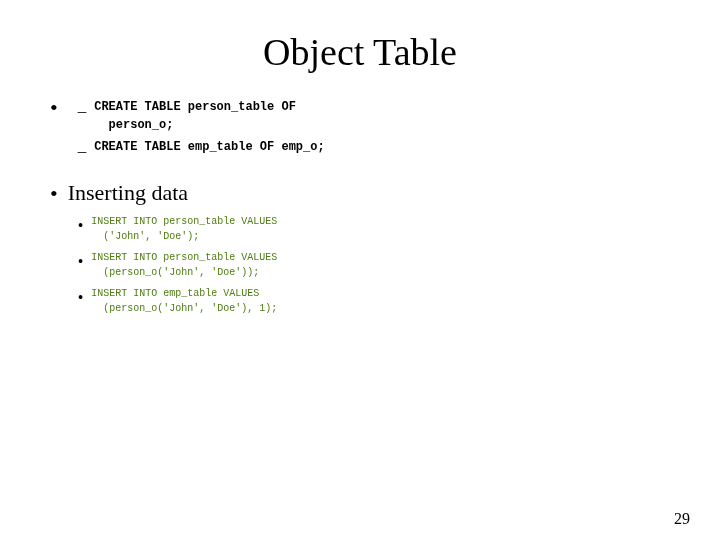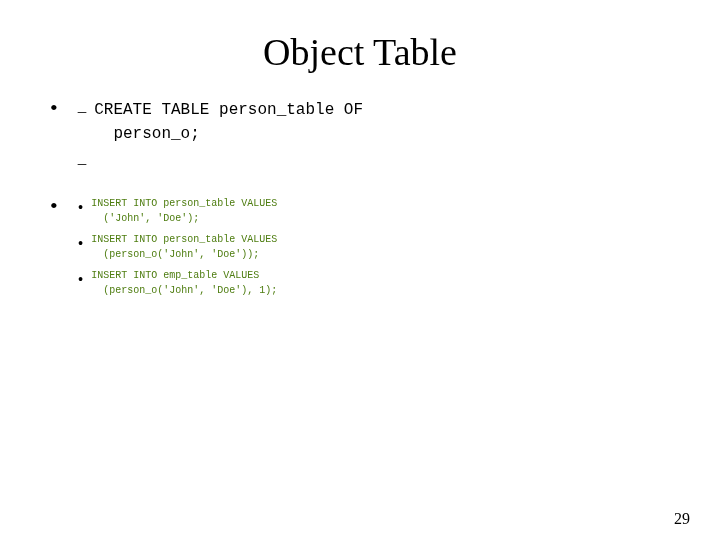--- a/index.html
+++ b/index.html
@@ -75,23 +75,24 @@
 
     .sub-dash {
       font-size: 17px;
       line-height: 1.5;
       flex-shrink: 0;
       font-family: 'Times New Roman', Times, serif;
     }
 
     .code-text {
       font-family: 'Courier New', Courier, monospace;
-      font-size: 16px;
+      font-size: 12px;
       line-height: 1.5;
       color: #000000;
+      font-weight: bold;
     }
 
     .nested-bullets {
       margin-top: 6px;
       margin-left: 10px;
       display: flex;
       flex-direction: column;
       gap: 6px;
     }
 
@@ -134,28 +135,30 @@
     <div class="bullet-item">
       <span class="bullet-dot">•</span>
       <div>
         <div class="sub-items">
           <div class="sub-item">
             <span class="sub-dash">–</span>
             <span class="code-text">CREATE TABLE person_table OF<br>&nbsp;&nbsp;person_o;</span>
           </div>
           <div class="sub-item">
             <span class="sub-dash">–</span>
+            <span class="code-text">CREATE TABLE emp_table OF emp_o;</span>
           </div>
         </div>
       </div>
     </div>
 
     <div class="bullet-item">
       <span class="bullet-dot">•</span>
       <div>
+        <span class="bullet-text">Inserting data</span>
         <div class="nested-bullets">
           <div class="nested-bullet">
             <span class="nested-dot">•</span>
             <span class="nested-code">INSERT INTO person_table VALUES<br>&nbsp;&nbsp;('John', 'Doe');</span>
           </div>
           <div class="nested-bullet">
             <span class="nested-dot">•</span>
             <span class="nested-code">INSERT INTO person_table VALUES<br>&nbsp;&nbsp;(person_o('John', 'Doe'));</span>
           </div>
           <div class="nested-bullet">

